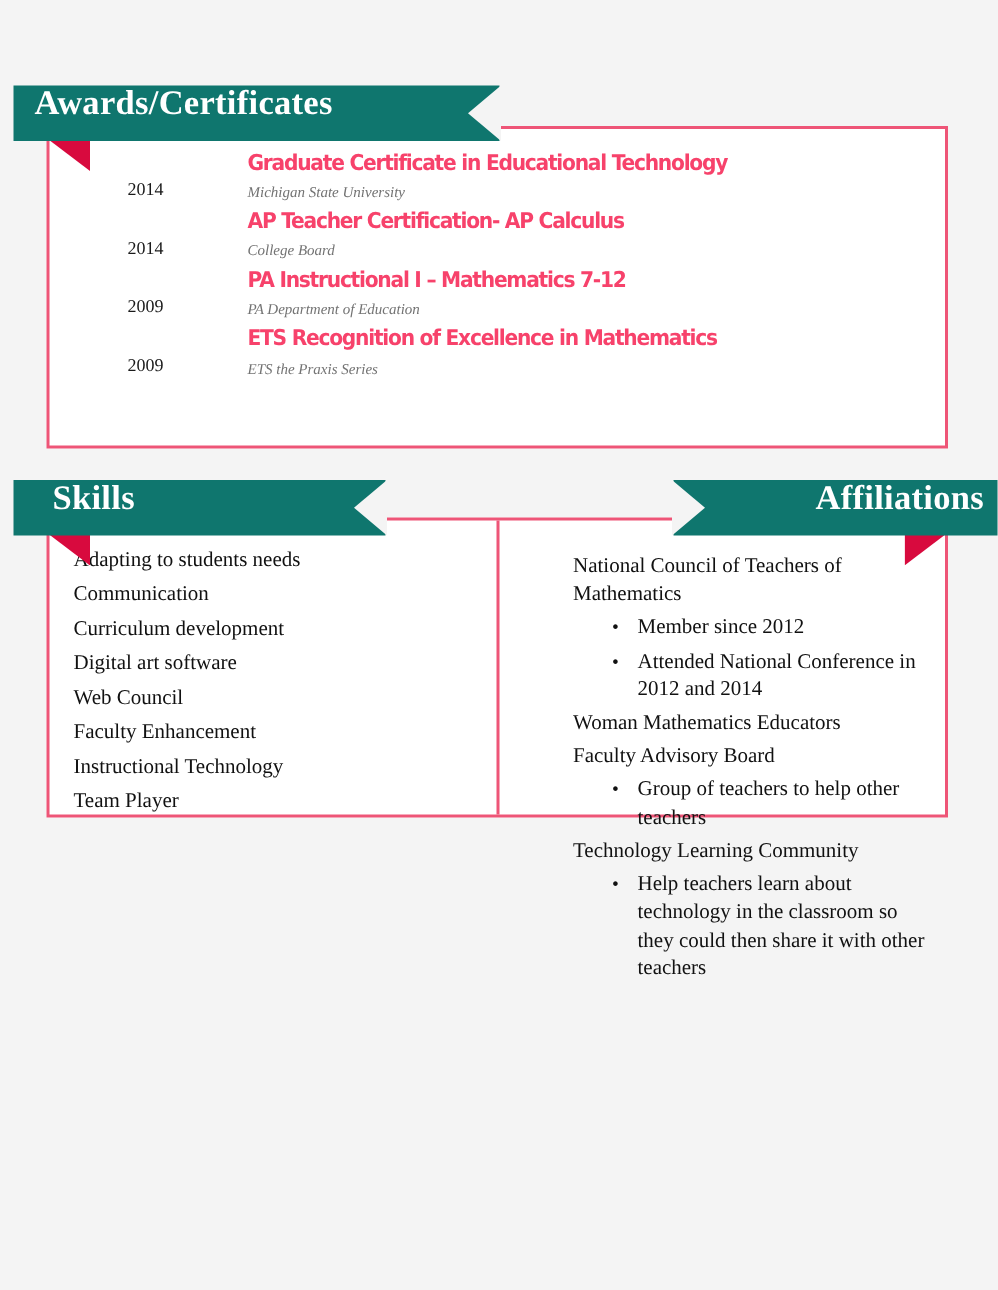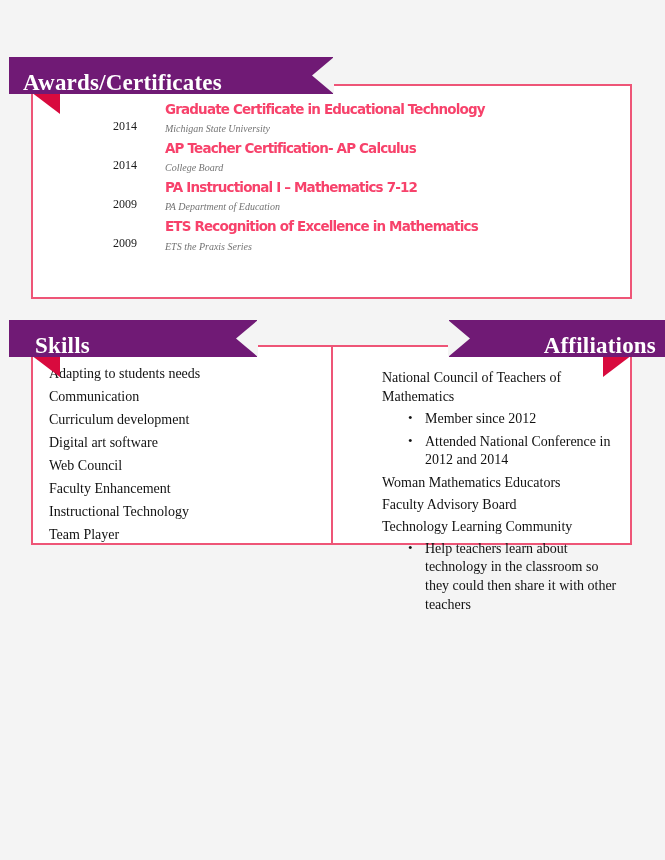--- a/index.html
+++ b/index.html
@@ -12,24 +12,24 @@
     background: #f4f4f4;
     font-family: "Liberation Serif", serif;
     overflow: hidden;
     position: relative;
   }
 
   
   .ribbon {
     position: absolute;
     height: 37px;
-    background: #701a75;
+    background: #0f766e;
     z-index: 5;
     display: flex;
-    align-items: flex-end;
+    align-items: flex-start;
   }
   .ribbon-title {
     color: #ffffff;
     font-family: "Liberation Serif", serif;
     font-weight: bold;
     font-size: 23px;
     letter-spacing: 0.2px;
     line-height: 1;
     white-space: nowrap;
   }
@@ -90,21 +90,21 @@
     display: flex;
     align-items: flex-start;
     margin-bottom: 3px;
   }
   .award-year {
     width: 85px;
     flex: 0 0 85px;
     font-size: 12px;
     color: #1a1a1a;
     padding-top: 19px;
-    text-align: center;
+    text-align: left;
     padding-left: 5px;
     box-sizing: border-box;
   }
   .award-body {
     flex: 1 1 auto;
   }
   .award-title {
     color: #f7426b;
     font-family: "DejaVu Sans", sans-serif;
     font-weight: bold;
@@ -272,20 +272,23 @@
           <li>Attended National Conference in 2012 and 2014</li>
         </ul>
       </div>
 
       <div class="affil-group">
         <div class="affil-head">Woman Mathematics Educators</div>
       </div>
 
       <div class="affil-group">
         <div class="affil-head">Faculty Advisory Board</div>
+        <ul class="affil-bullets">
+          <li>Group of teachers to help other teachers</li>
+        </ul>
       </div>
 
       <div class="affil-group">
         <div class="affil-head">Technology Learning Community</div>
         <ul class="affil-bullets">
           <li>Help teachers learn about technology  in the classroom so they could then share it with other teachers</li>
         </ul>
       </div>
 
     </div>

